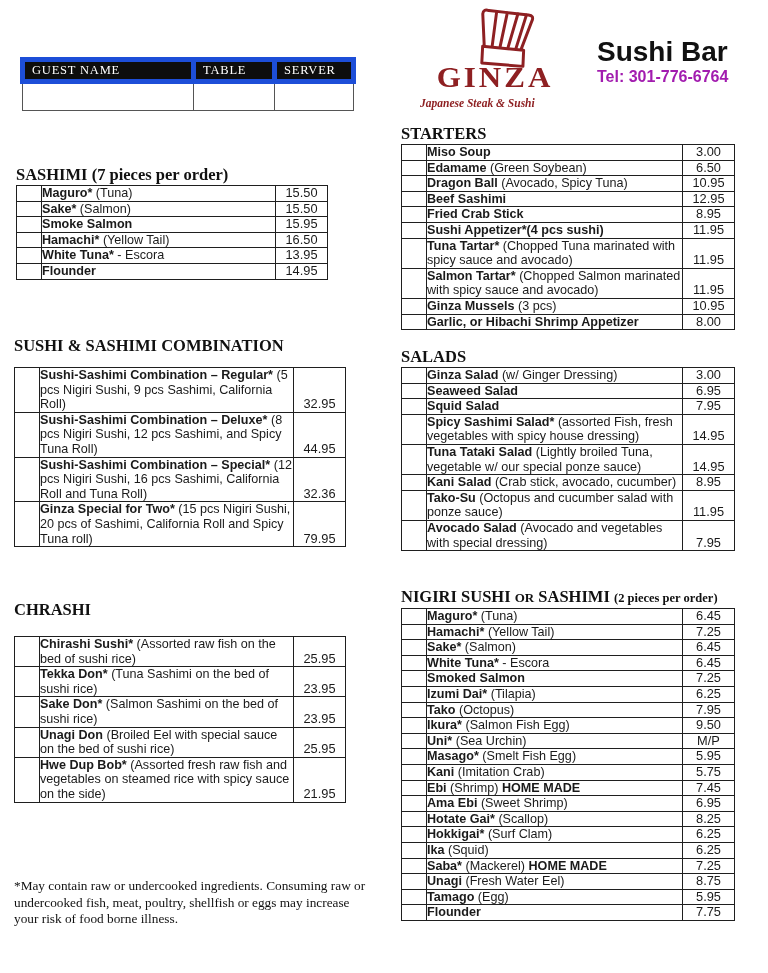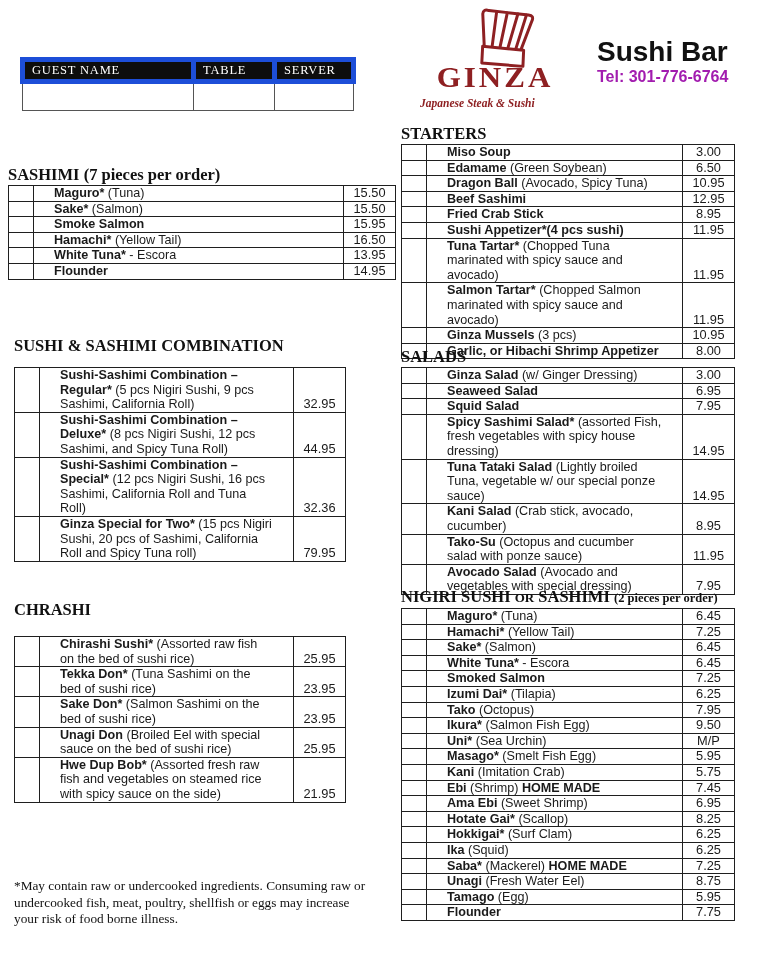--- a/index.html
+++ b/index.html
@@ -27,27 +27,27 @@
   .sushi-bar-title { position:absolute; left:597px; top:36px; font-size:28px; font-weight:bold; color:#111; }
   .phone-number { position:absolute; left:597px; top:68px; font-size:16px; font-weight:bold; color:#a21caf; }
 
   
   .menu-section { position:absolute; }
   .sec-title { font-family:"Liberation Serif", serif; font-weight:bold; color:#111; line-height:18px; white-space:nowrap; }
   .ts-lg { font-size:16.5px; } .ts-md { font-size:13px; } .ts-sm { font-size:12.5px;text-align:right; }
   .menu-table { border-collapse:collapse; table-layout:fixed; width:100%; margin-top:1px; }
   .menu-table td { border:1px solid #1f1f1f; vertical-align:bottom; }
   .cell-tick { width:25px; }
-  .cell-item { padding:0 20px; font-size:12.6px; line-height:14.6px; color:#1a1a1a; }
+  .cell-item { padding:0 0; font-size:12.6px; line-height:14.6px; color:#1a1a1a; }
   .item-bold { font-weight:bold; }
   .cell-price { width:52px; text-align:center; font-size:12.8px; line-height:14.6px; padding:0 2px; }
   [data-section="combination"] .menu-table { margin-top:12px; }
   [data-section="chrashi"]     .menu-table { margin-top:17px; }
 
-  #sec-sashimi     { left:8px;  top:166px; width:388px; }
+  #sec-sashimi     { left:16px;  top:166px; width:312px; }
   #sec-combination { left:14px;  top:337px; width:332px; }
   #sec-chrashi     { left:14px;  top:601px; width:332px; }
   #sec-starters    { left:401px; top:125px; width:334px; }
   #sec-salads      { left:401px; top:348px; width:334px; }
   #sec-nigiri      { left:401px; top:588px; width:334px; }
 
   
   .footnote { position:absolute; left:14px; top:878px; width:352px;
               font-family:"Liberation Serif", serif; font-size:13.3px; line-height:16.5px; color:#111; }
 </style>

